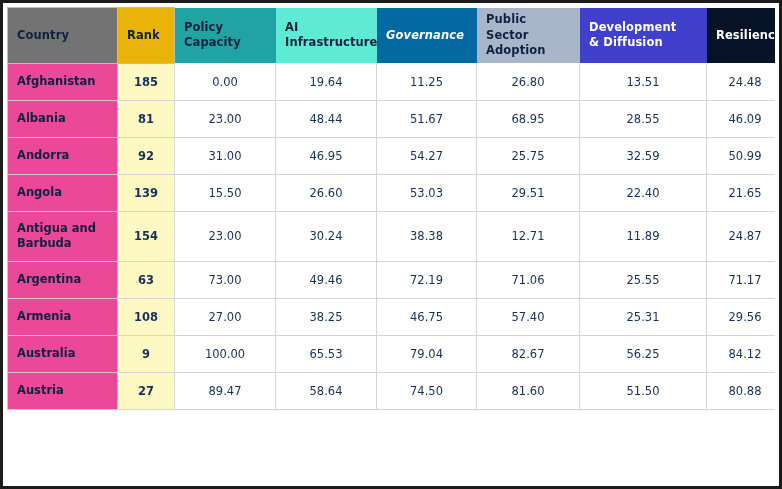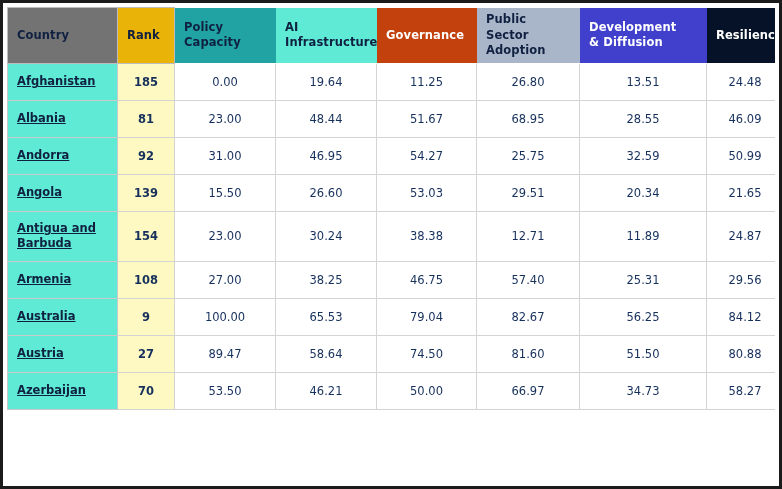--- a/index.html
+++ b/index.html
@@ -70,27 +70,26 @@
   tbody td {
     height: 37px;
     box-sizing: border-box;
     border: 1px solid #d4d4d4;
     font-size: 11.5px;
     color: #16305c;
     padding: 4px 9px;
     vertical-align: middle;
   }
   tbody td.country {
-    background: #5eead4;
+    background: #ec4899;
     font-weight: bold;
     text-align: left;
     color: #0f2040;
     line-height: 1.28;
     border-color: #c9c9c9;
-    text-decoration: underline;
   }
   tbody td.rank {
     background: #fef9c3;
     font-weight: bold;
     text-align: center;
     color: #16305c;
   }
   tbody td.num {
     background: #ffffff;
     text-align: center;
@@ -124,21 +123,21 @@
             <span>Rank</span>
           </th>
           <th class="tinted" style="background: rgb(34, 163, 163); color: rgb(15, 32, 64);">
             <span>Policy</span><br>
             <span>Capacity</span>
           </th>
           <th class="tinted" style="background: #5eead4; color: rgb(15, 32, 64);">
             <span>AI</span><br>
             <span>Infrastructure</span>
           </th>
-          <th class="tinted" style="background: #c2410c; color: rgb(255, 255, 255);">
+          <th class="tinted" style="background: #0369a1; color: rgb(255, 255, 255); font-style: italic;">
             <span>Governance</span>
           </th>
           <th class="tinted" style="background: rgb(169, 181, 200); color: rgb(15, 32, 64);">
             <span>Public Sector</span><br>
             <span>Adoption</span>
           </th>
           <th class="tinted" style="background: rgb(64, 64, 204); color: rgb(255, 255, 255); margin-left: 12px;">
             <span>Development</span><br>
             <span>&amp; Diffusion</span>
           </th>
@@ -178,34 +177,44 @@
             <td class="num">32.59</td>
             <td class="num">50.99</td>
           </tr>
           <tr>
             <td class="country"><span>Angola</span></td>
             <td class="rank">139</td>
             <td class="num">15.50</td>
             <td class="num">26.60</td>
             <td class="num">53.03</td>
             <td class="num">29.51</td>
-            <td class="num">20.34</td>
+            <td class="num">22.40</td>
             <td class="num">21.65</td>
           </tr>
           <tr class="tall">
             <td class="country"><span>Antigua and</span><br><span>Barbuda</span></td>
             <td class="rank">154</td>
             <td class="num">23.00</td>
             <td class="num">30.24</td>
             <td class="num">38.38</td>
             <td class="num">12.71</td>
             <td class="num">11.89</td>
             <td class="num">24.87</td>
           </tr>
           <tr>
+            <td class="country"><span>Argentina</span></td>
+            <td class="rank">63</td>
+            <td class="num">73.00</td>
+            <td class="num">49.46</td>
+            <td class="num">72.19</td>
+            <td class="num">71.06</td>
+            <td class="num">25.55</td>
+            <td class="num">71.17</td>
+          </tr>
+          <tr>
             <td class="country"><span>Armenia</span></td>
             <td class="rank">108</td>
             <td class="num">27.00</td>
             <td class="num">38.25</td>
             <td class="num">46.75</td>
             <td class="num">57.40</td>
             <td class="num">25.31</td>
             <td class="num">29.56</td>
           </tr>
           <tr>
@@ -221,26 +230,16 @@
           <tr>
             <td class="country"><span>Austria</span></td>
             <td class="rank">27</td>
             <td class="num">89.47</td>
             <td class="num">58.64</td>
             <td class="num">74.50</td>
             <td class="num">81.60</td>
             <td class="num">51.50</td>
             <td class="num">80.88</td>
           </tr>
-          <tr>
-            <td class="country"><span>Azerbaijan</span></td>
-            <td class="rank">70</td>
-            <td class="num">53.50</td>
-            <td class="num">46.21</td>
-            <td class="num">50.00</td>
-            <td class="num">66.97</td>
-            <td class="num">34.73</td>
-            <td class="num">58.27</td>
-          </tr>
         </tbody>
     </table>
   </div>
 </div>
 
 </body></html>

